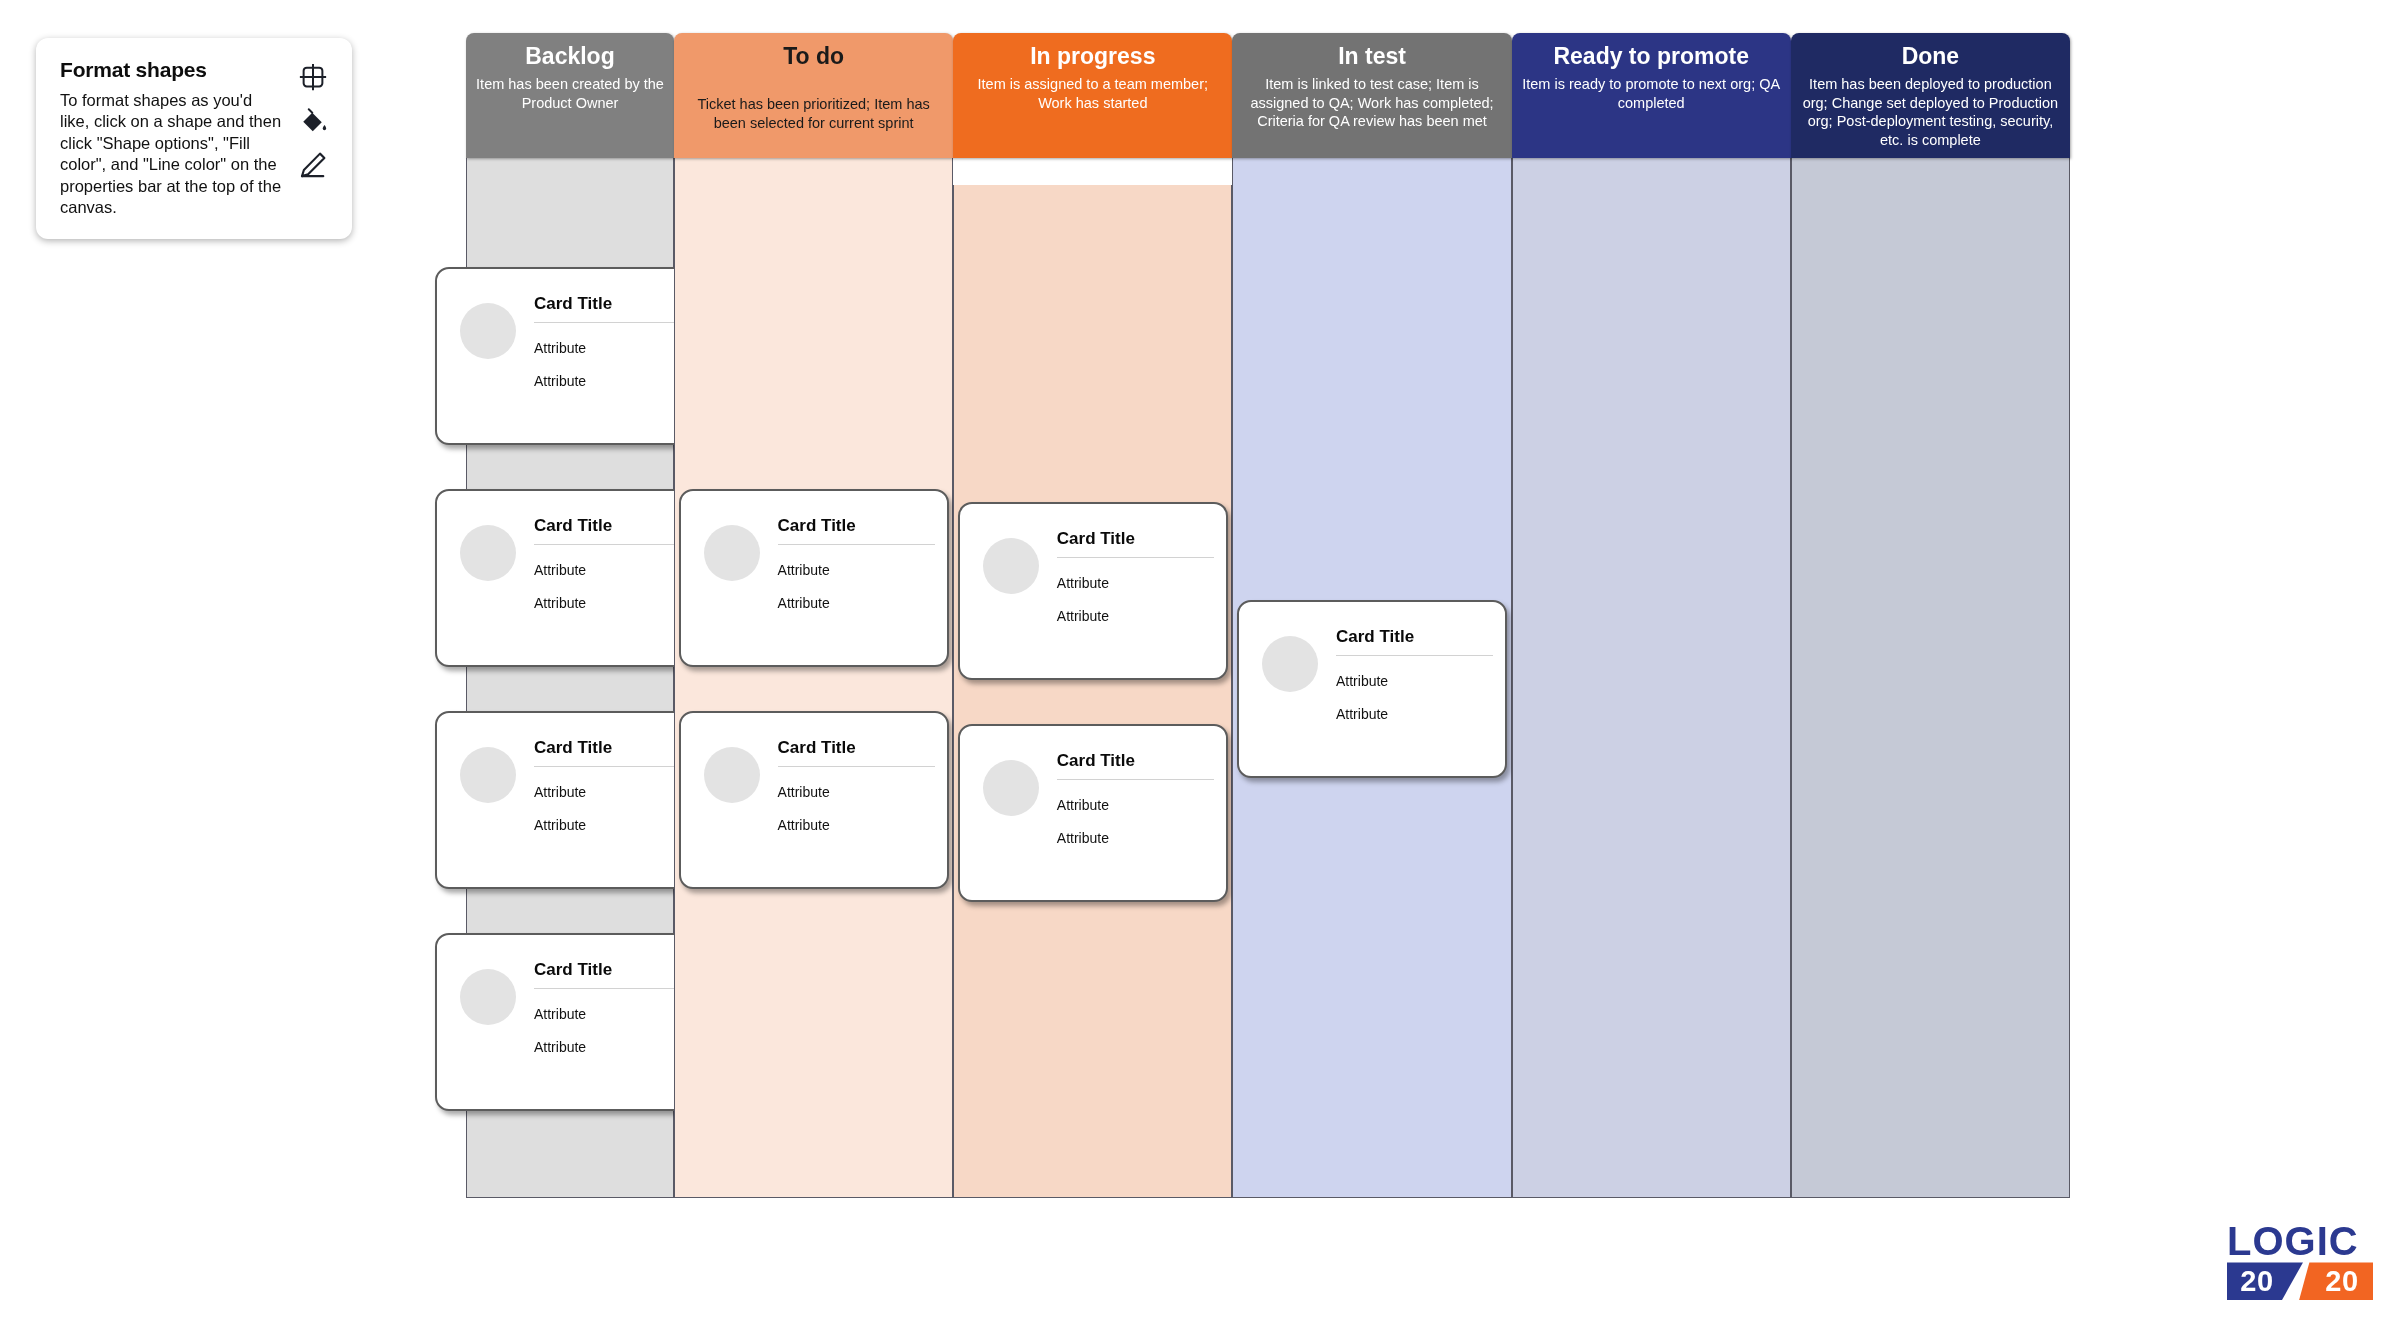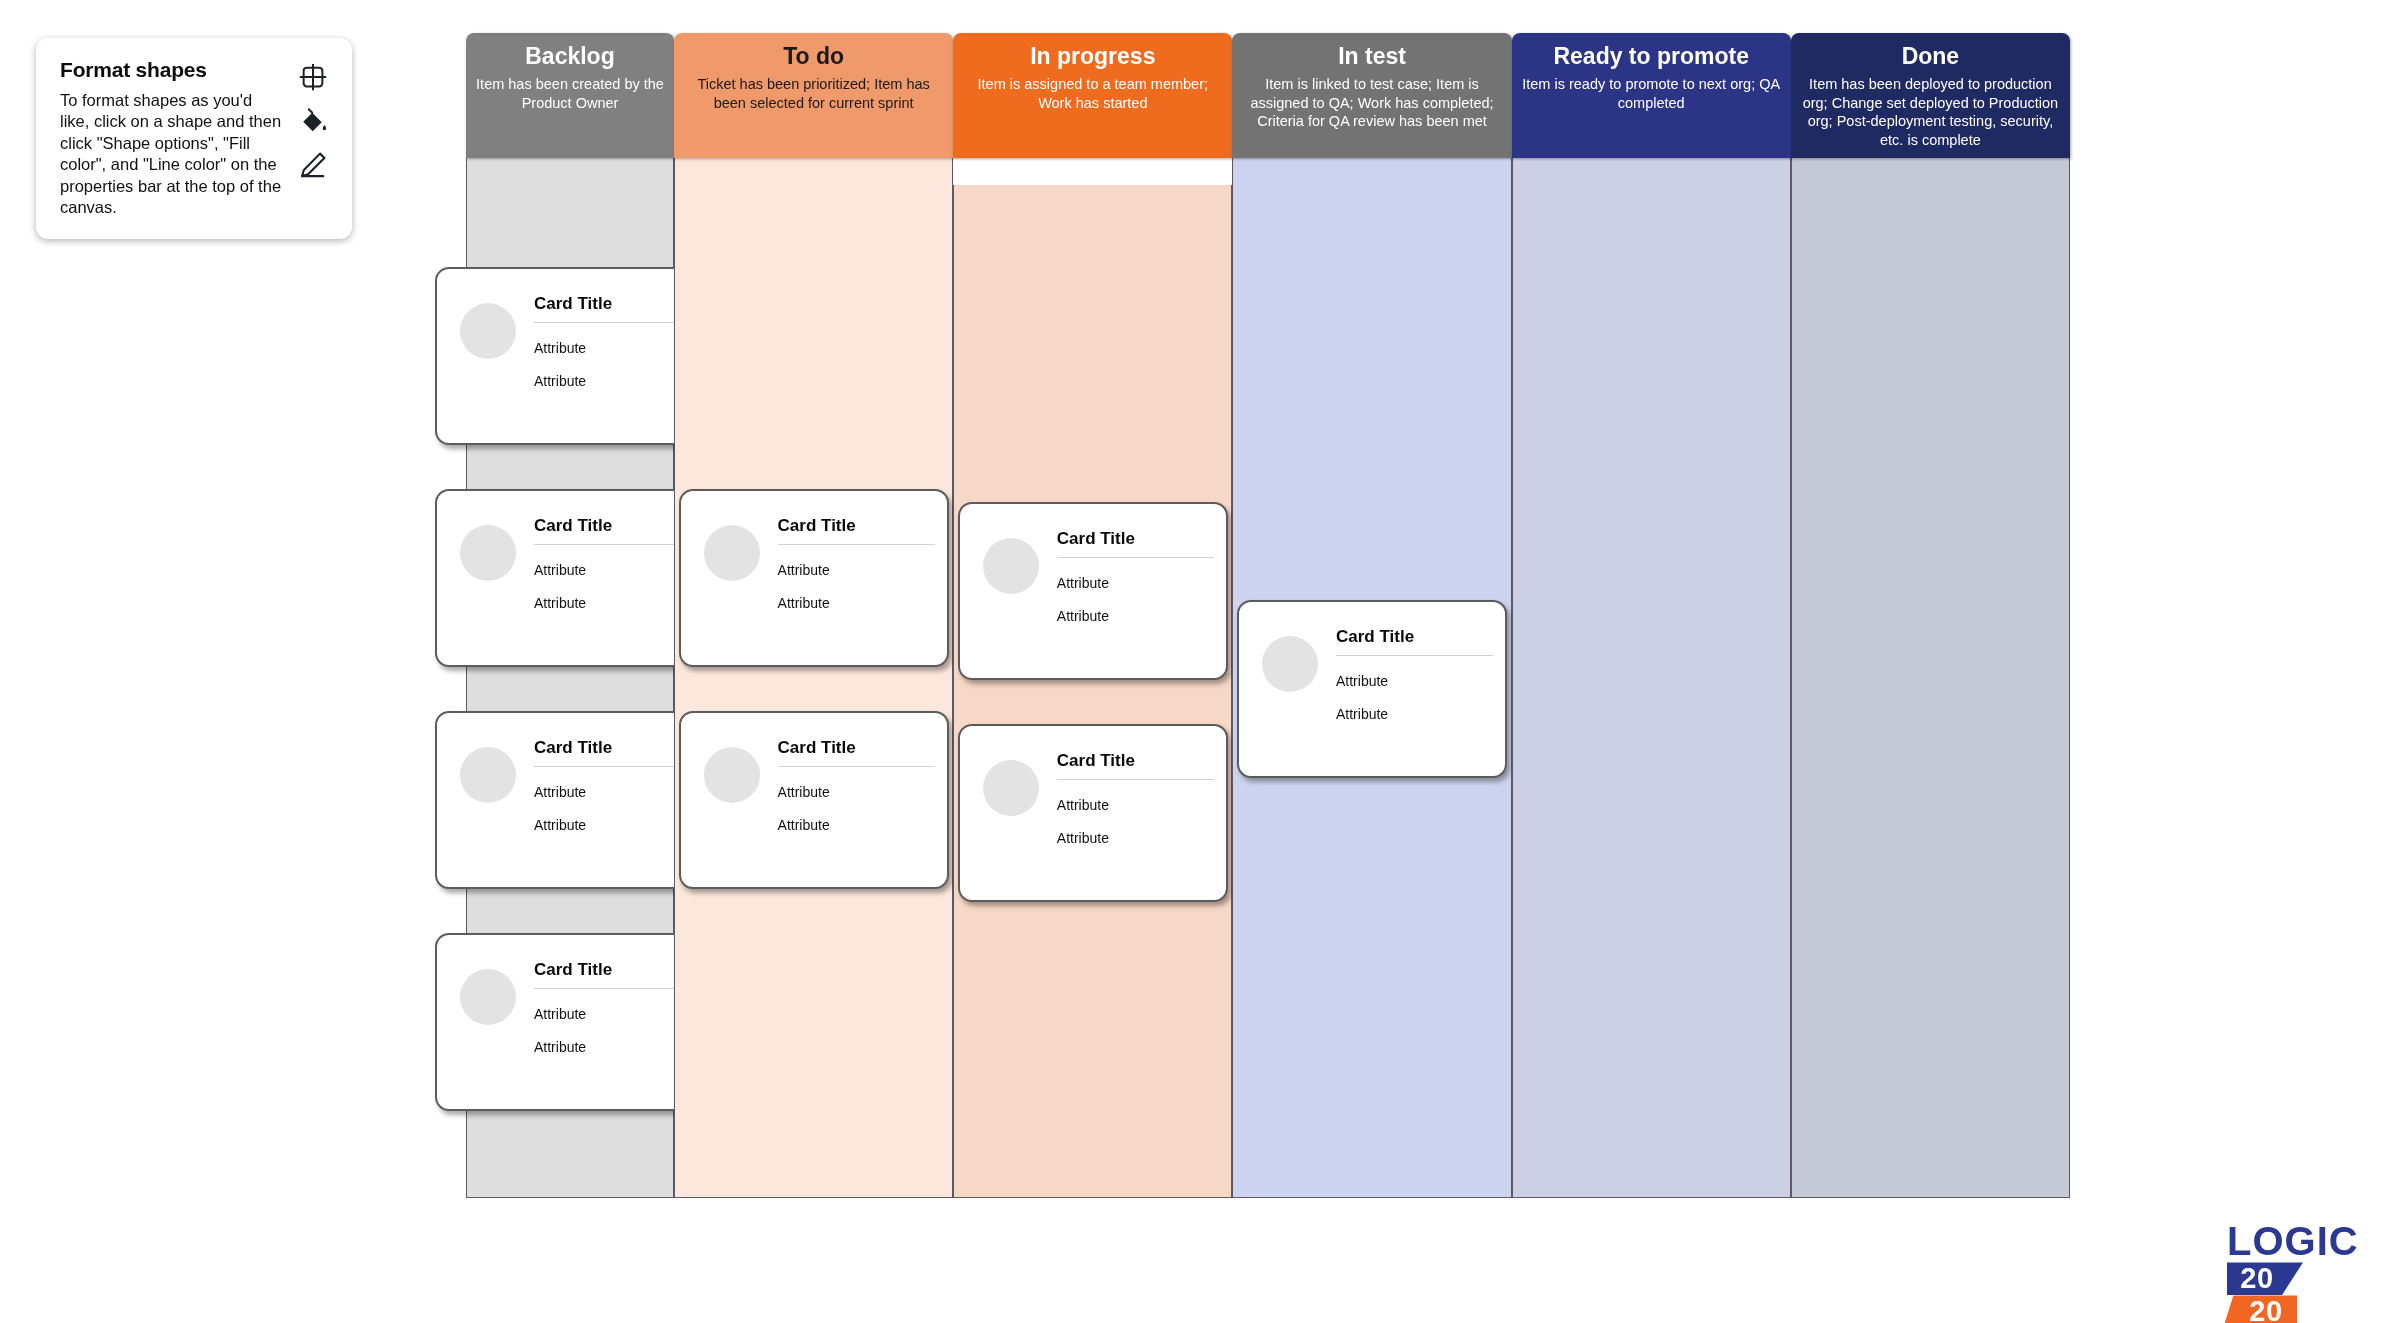--- a/index.html
+++ b/index.html
@@ -157,21 +157,20 @@
     font-weight: bold;
     color: #2b3990;
     letter-spacing: 1px;
     line-height: 0.96;
     font-family: "Liberation Sans", sans-serif;
   }
   #logo-bar {
     display: flex;
     height: 38px;
     margin-top: 2px;
-    flex-direction: column;
   }
   #logo-20a, #logo-20b {
     display: flex;
     align-items: center;
     justify-content: center;
     color: #ffffff;
     font-size: 29px;
     font-weight: bold;
     letter-spacing: 0.5px;
   }
@@ -258,21 +257,21 @@
           <div class="avatar"></div>
           <div class="card-main">
             <div class="card-title">Card Title</div>
             <div class="attr">Attribute</div>
             <div class="attr">Attribute</div>
           </div>
         </div>
       </div>
     </div>
     <div class="col" style="width: 321px;">
-      <div class="col-header" style="background: rgb(240, 153, 106); color: rgb(26, 26, 26);">
+      <div class="col-header" style="background: rgb(240, 153, 106); color: rgb(26, 26, 26); gap: 20px;">
         <div class="col-title">To do</div>
         <div class="col-desc">Ticket has been prioritized; Item has been selected for current sprint</div>
       </div>
       <div class="col-body" style="background: rgb(251, 231, 220);">
         <div class="card">
           <div class="avatar"></div>
           <div class="card-main">
             <div class="card-title">Card Title</div>
             <div class="attr">Attribute</div>
             <div class="attr">Attribute</div>

